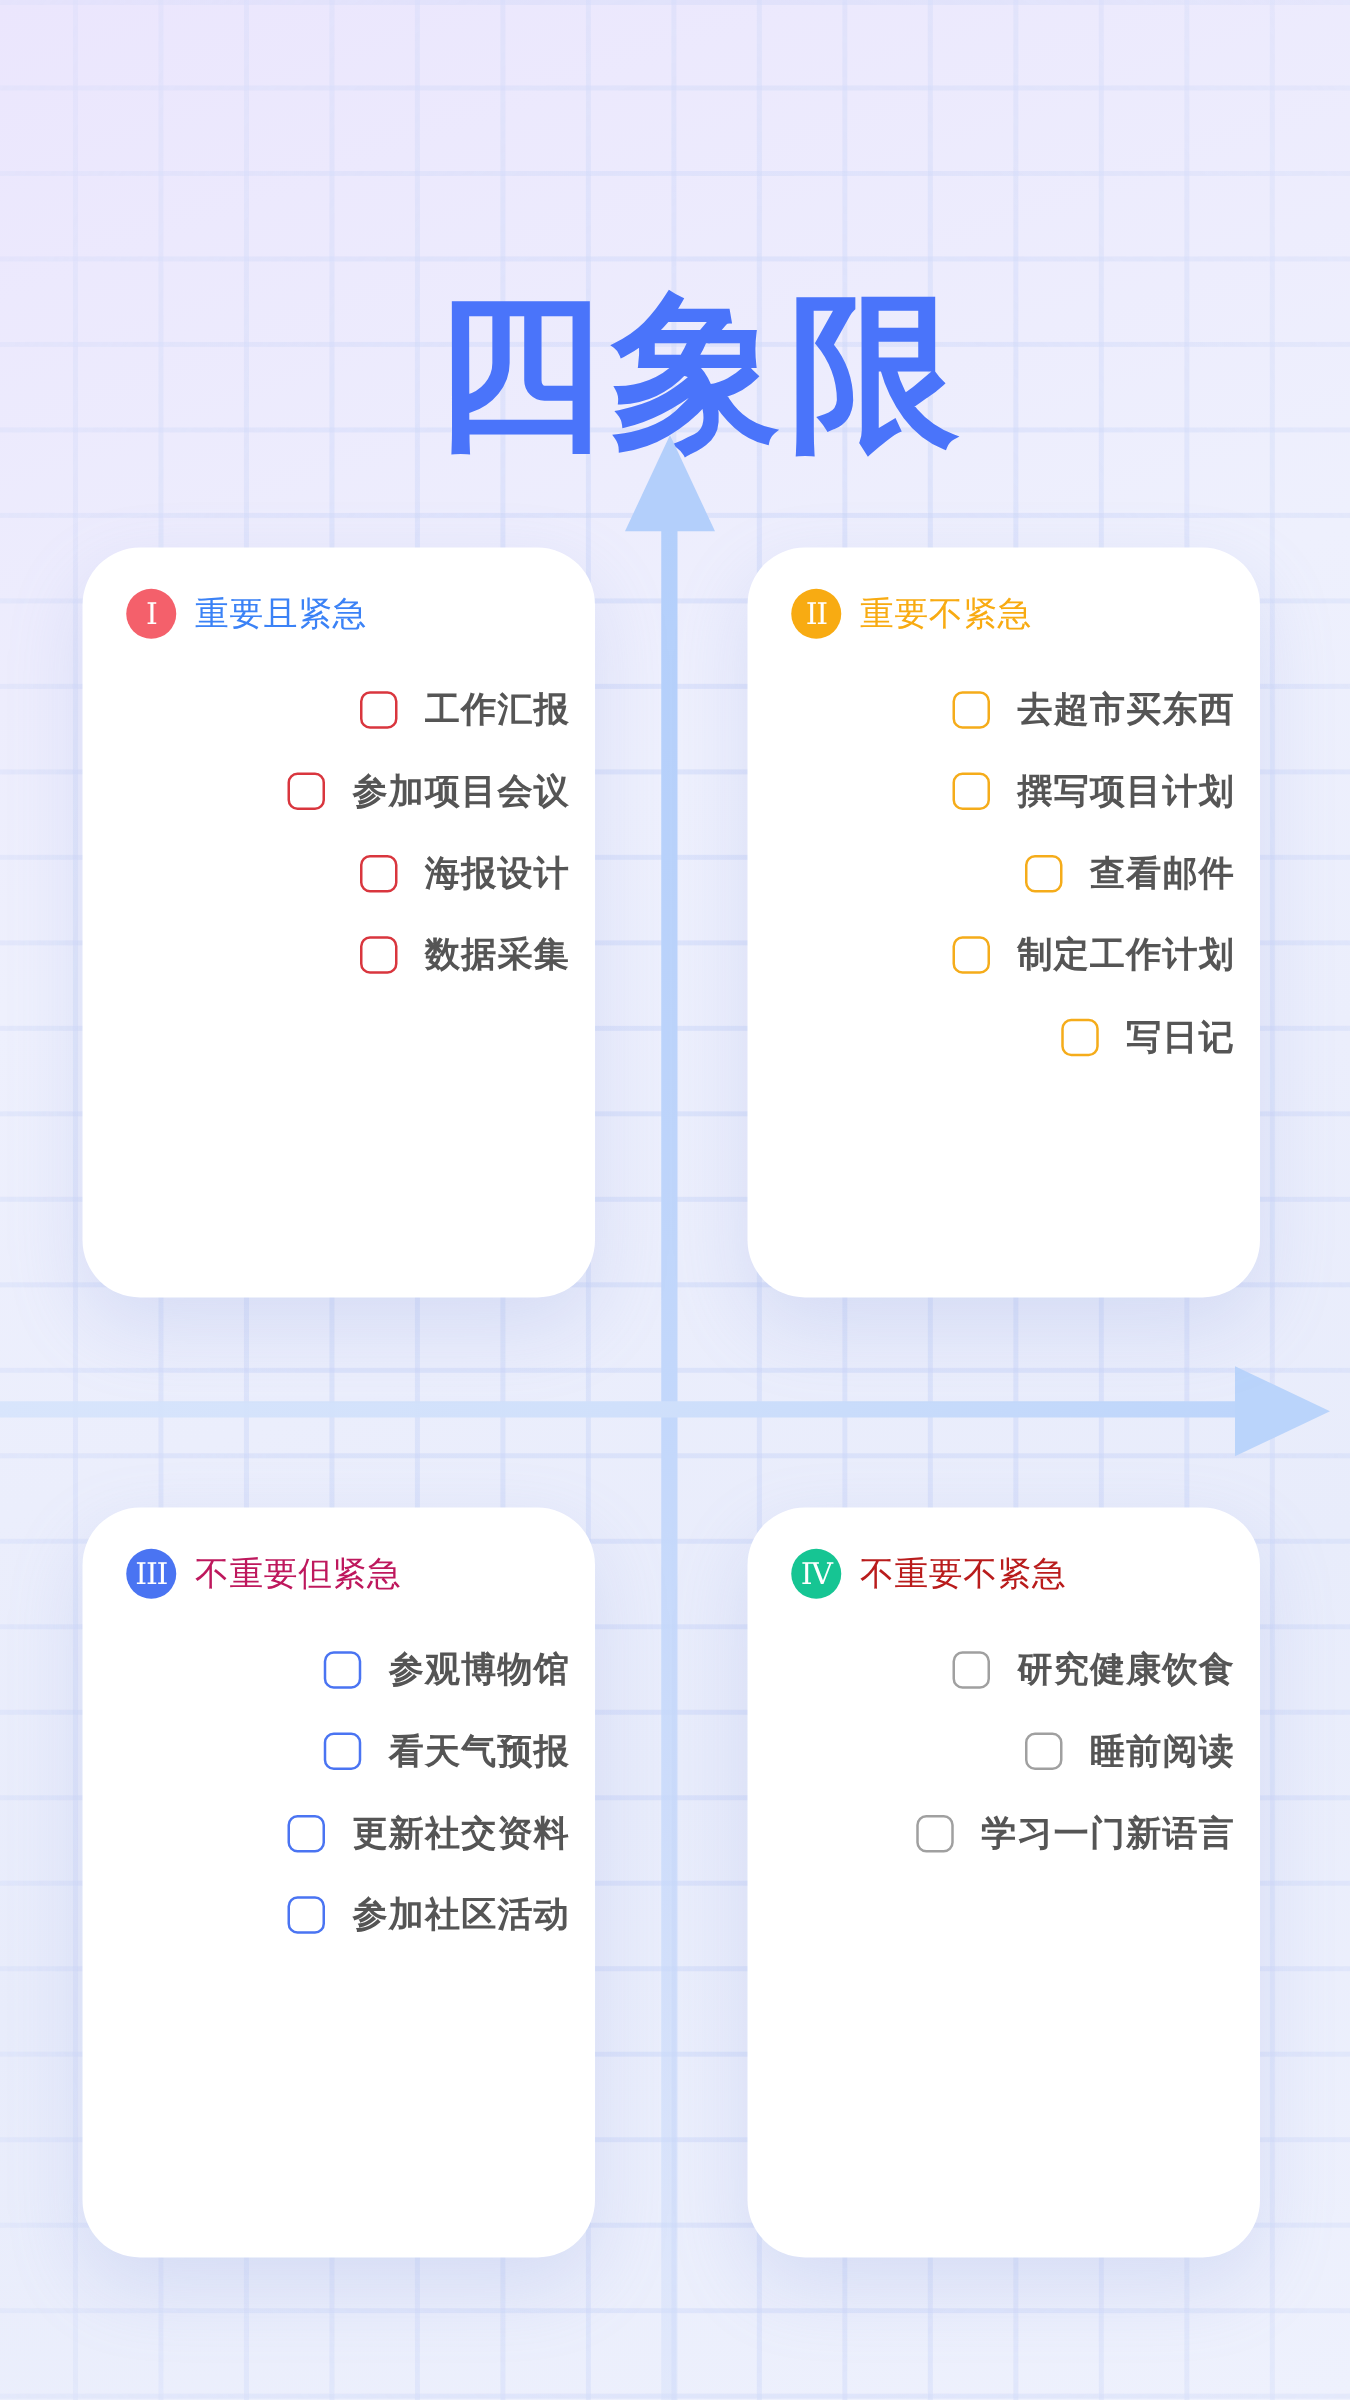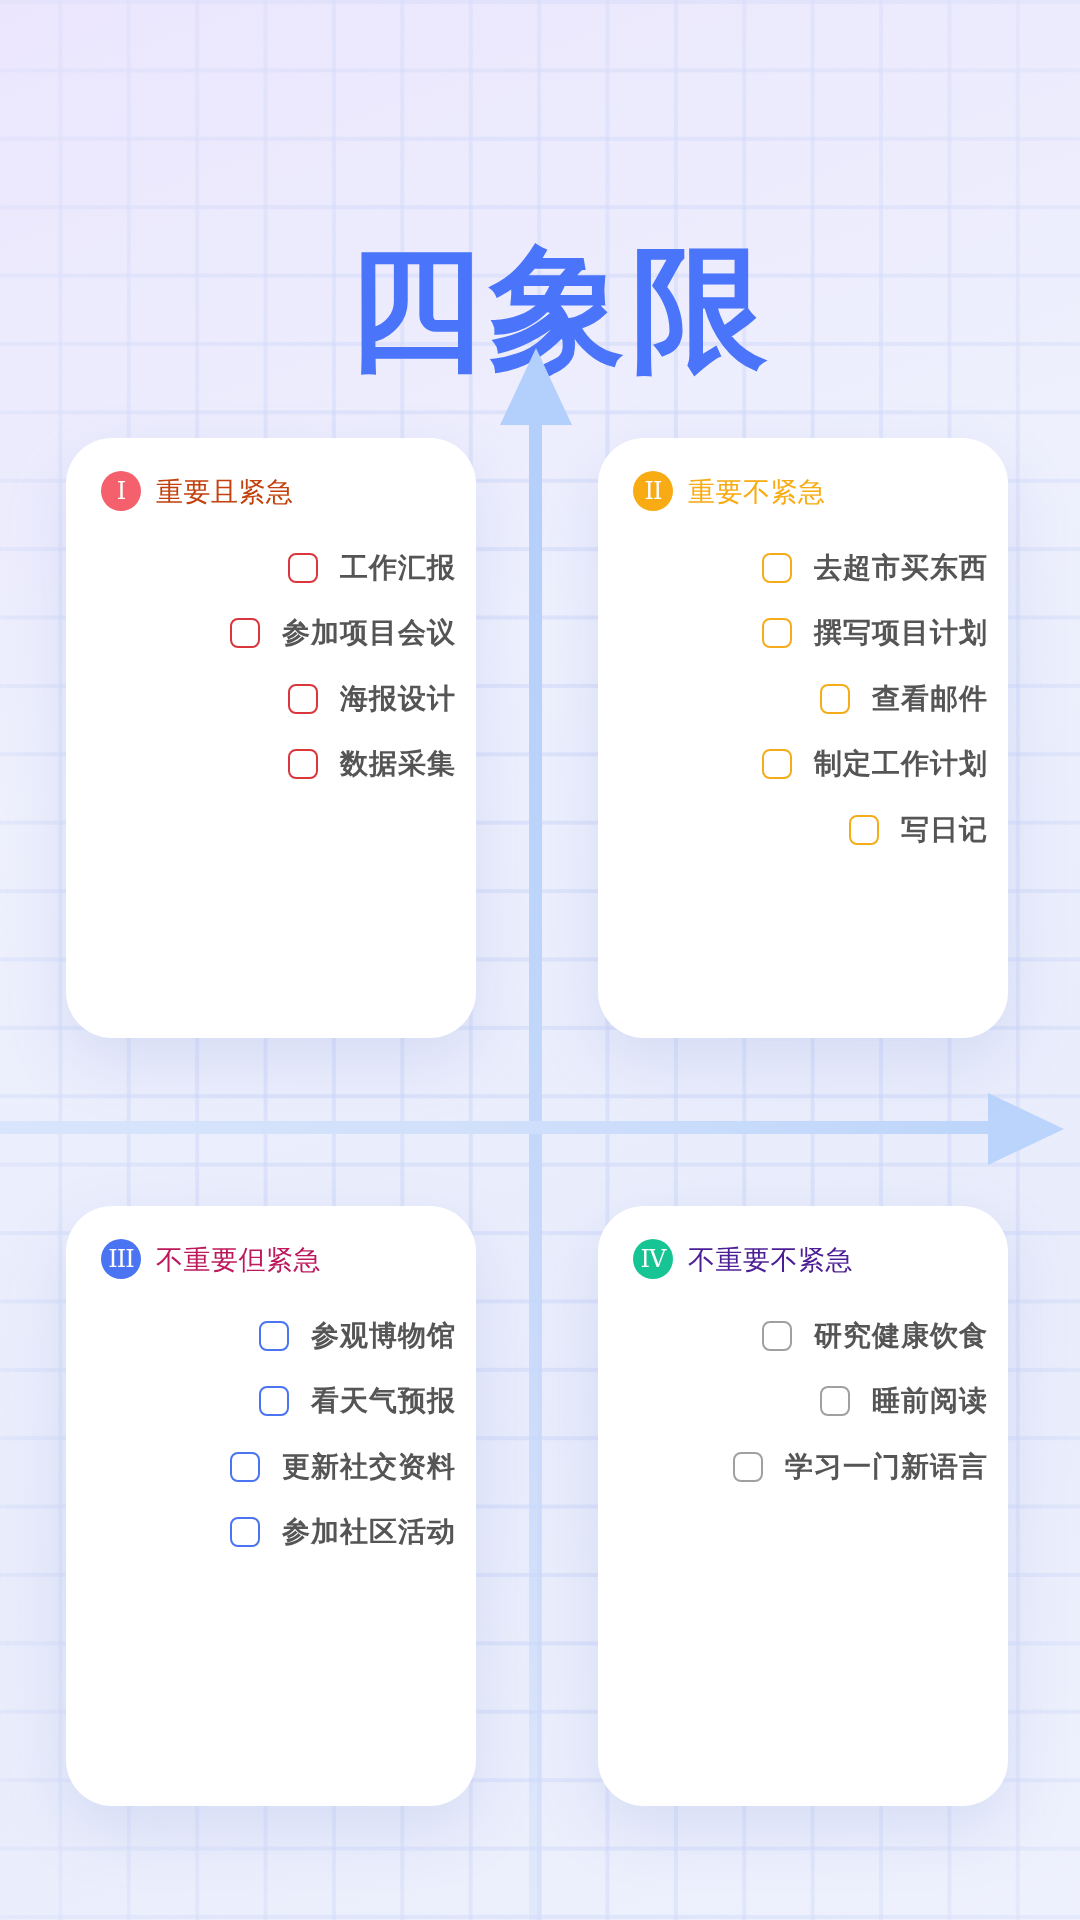--- a/index.html
+++ b/index.html
@@ -15,21 +15,21 @@
       linear-gradient(to bottom, rgba(200,212,248,0.45) 0 4px, transparent 4px);
     background-size: 68.4px 68.4px;
     background-position: -10px 0px;
     -webkit-mask-image: radial-gradient(ellipse at 55% 55%, #000 40%, rgba(0,0,0,0.35) 100%);
             mask-image: radial-gradient(ellipse at 55% 55%, #000 40%, rgba(0,0,0,0.35) 100%);
   }
   .title {
     position: absolute; left: 0; right: 0; top: 150px;
     text-align: center; font-size: 136px; font-weight: 900;
     letter-spacing: 6px; color: #4a74fa; line-height: 1;
-    font-family: Liberation Sans, sans-serif;
+    font-family: Liberation Mono, monospace;
     padding-left: 40px;
   }
   .axis-v {
     position: absolute; left: 529px; top: 420px; width: 13px; height: 1500px;
     background: linear-gradient(to bottom, #b3cffb 0%, #c4d8fb 50%, rgba(210,222,250,0.4) 100%);
   }
   .arrow-up {
     position: absolute; left: 500px; top: 348px; width: 0; height: 0;
     border-left: 36px solid transparent; border-right: 36px solid transparent;
     border-bottom: 77px solid #b3cffb;
@@ -88,21 +88,21 @@
 <h1 class="title">四象限</h1>
 
 <div class="axis-v"></div>
 <div class="arrow-up"></div>
 <div class="axis-h"></div>
 <div class="arrow-right"></div>
 
 <section class="card q1">
   <div class="card-header">
     <span class="badge" style="background: rgb(244, 96, 107);">I</span>
-    <span class="heading" style="color: #c2410c;">重要且紧急</span>
+    <span class="heading" style="color: #3b82f6;">重要且紧急</span>
   </div>
   <div class="items">
     <label class="item">
         <span class="checkbox" style="border-color: rgb(217, 54, 62);"></span>
         <span class="item-label">工作汇报</span>
       </label>
     <label class="item">
         <span class="checkbox" style="border-color: rgb(217, 54, 62);"></span>
         <span class="item-label">参加项目会议</span>
       </label>
@@ -167,21 +167,21 @@
     <label class="item">
         <span class="checkbox" style="border-color: rgb(74, 116, 242);"></span>
         <span class="item-label">参加社区活动</span>
       </label>
   </div>
 </section>
 
 <section class="card q4">
   <div class="card-header">
     <span class="badge" style="background: rgb(22, 197, 147);">IV</span>
-    <span class="heading" style="color: #4c1d95;">不重要不紧急</span>
+    <span class="heading" style="color: #b91c1c;">不重要不紧急</span>
   </div>
   <div class="items">
     <label class="item">
         <span class="checkbox" style="border-color: rgb(160, 160, 160);"></span>
         <span class="item-label">研究健康饮食</span>
       </label>
     <label class="item">
         <span class="checkbox" style="border-color: rgb(160, 160, 160);"></span>
         <span class="item-label">睡前阅读</span>
       </label>

